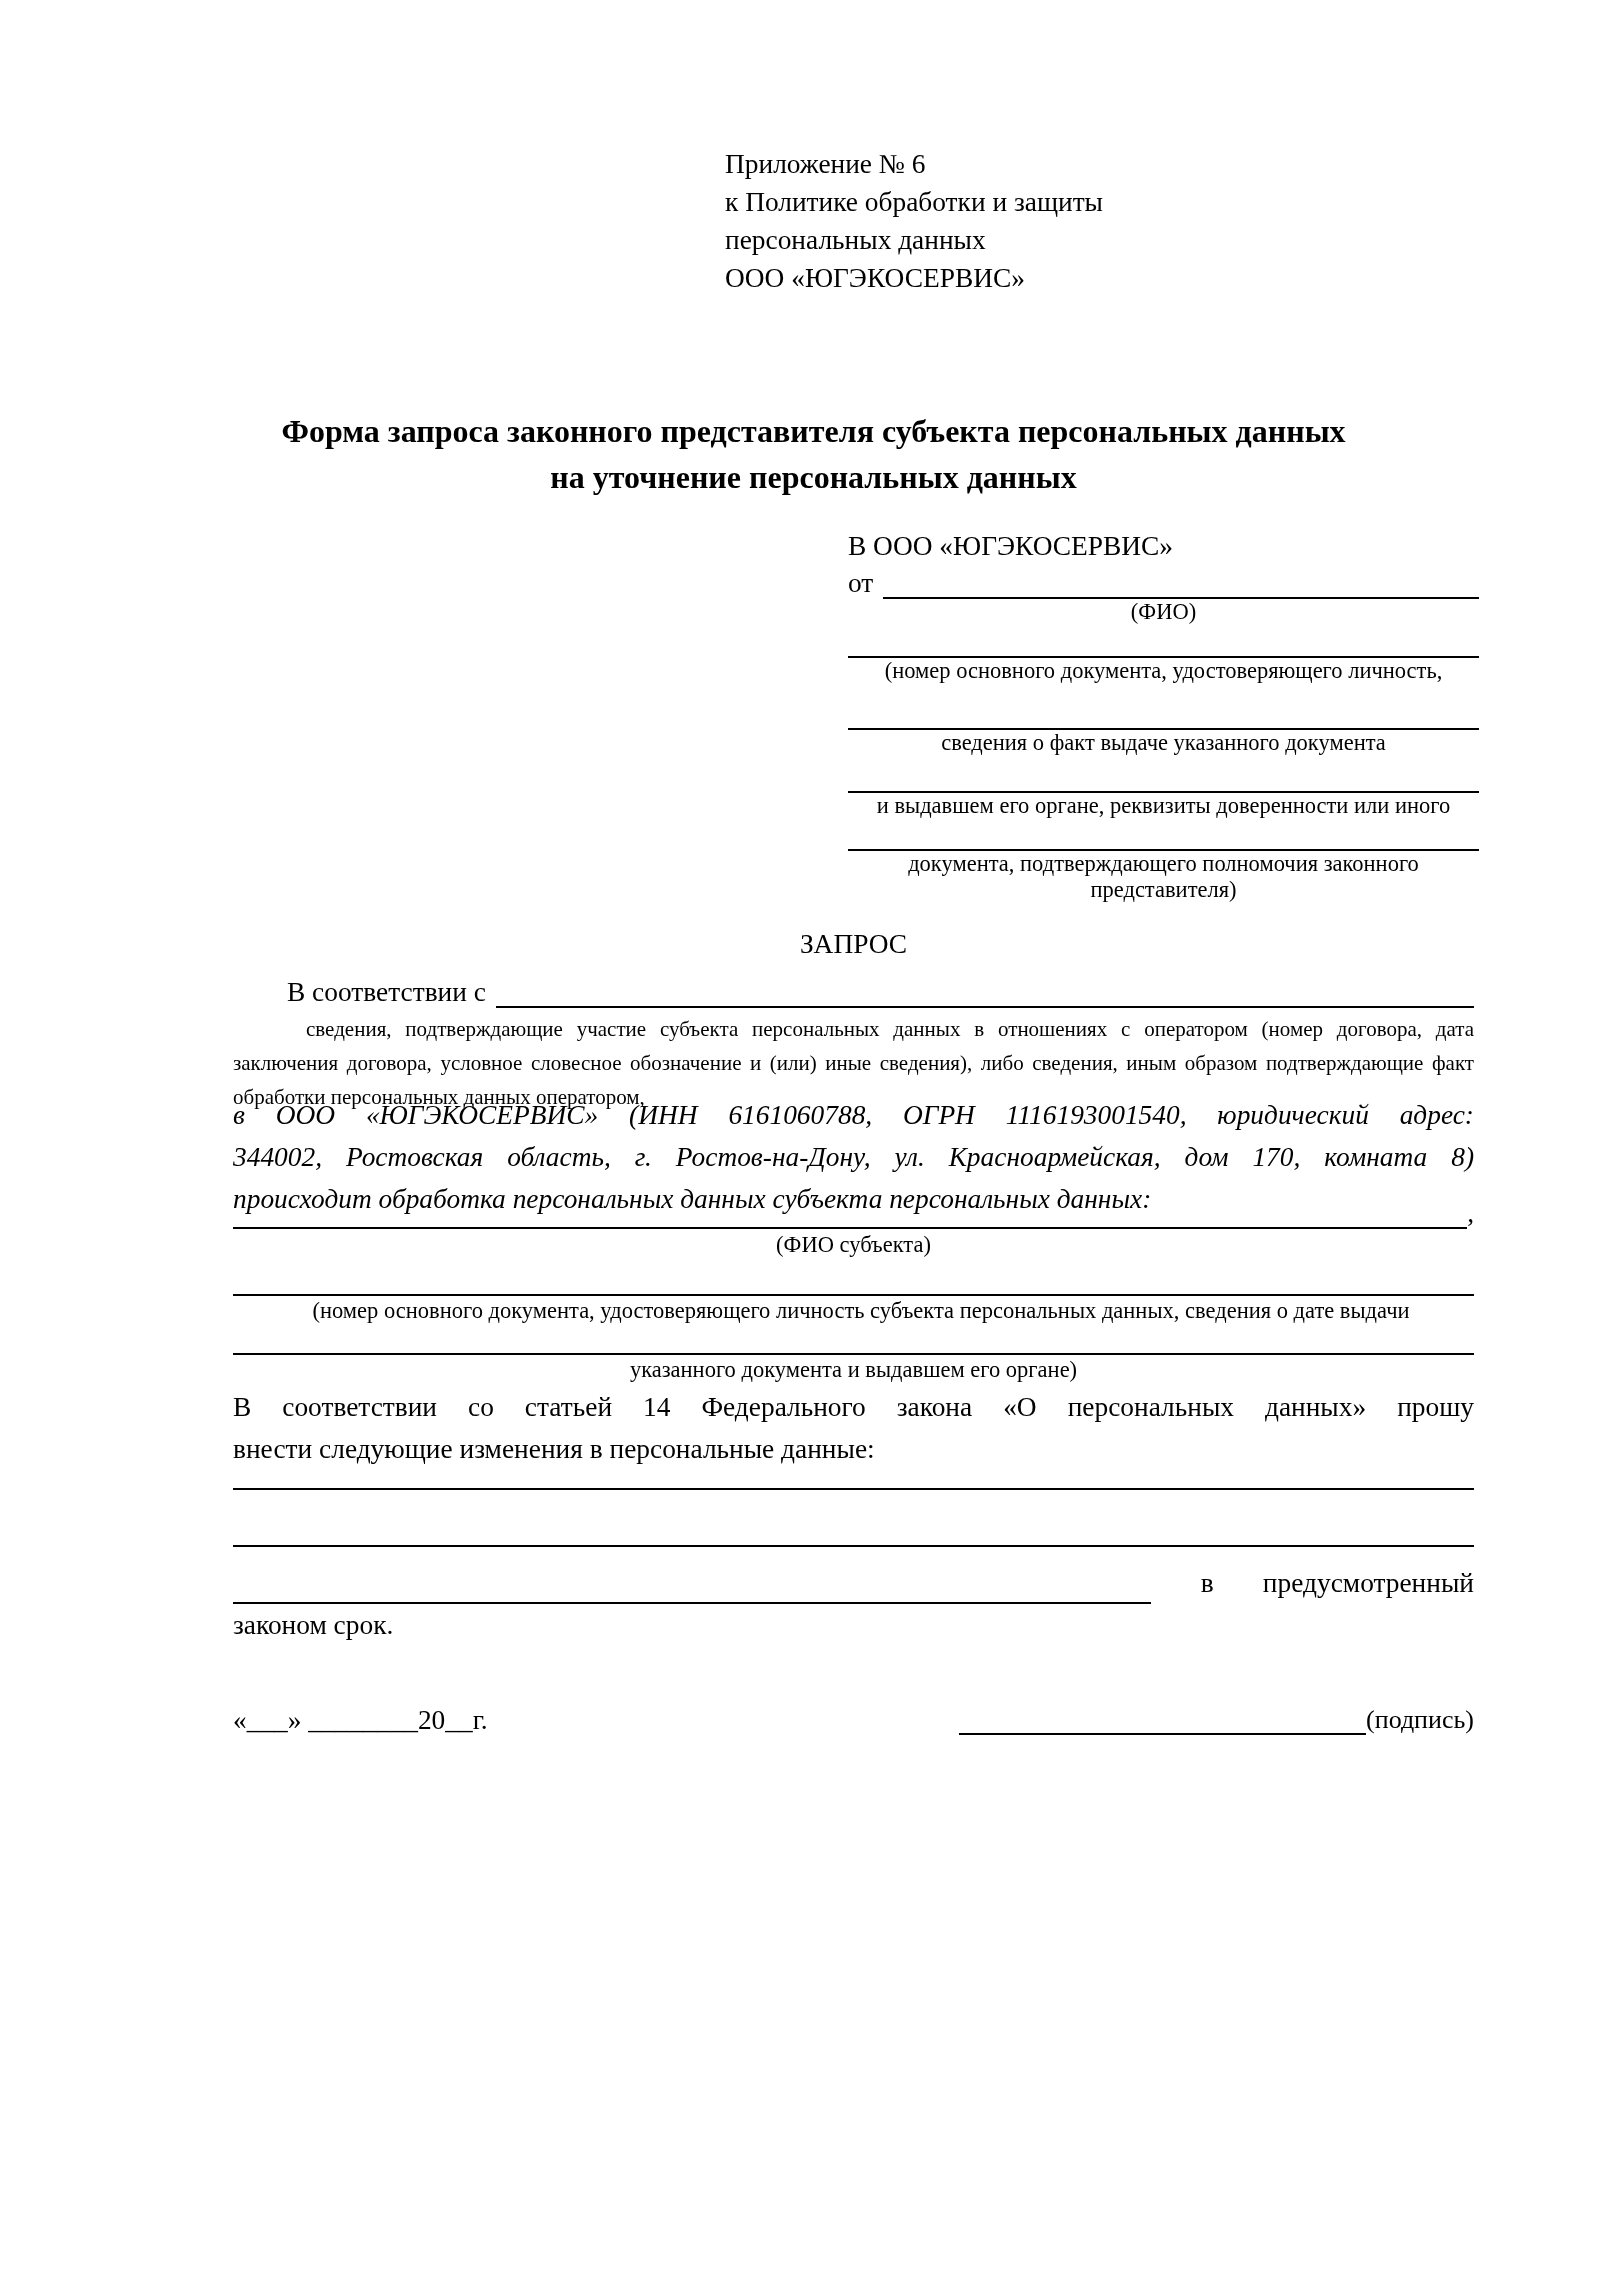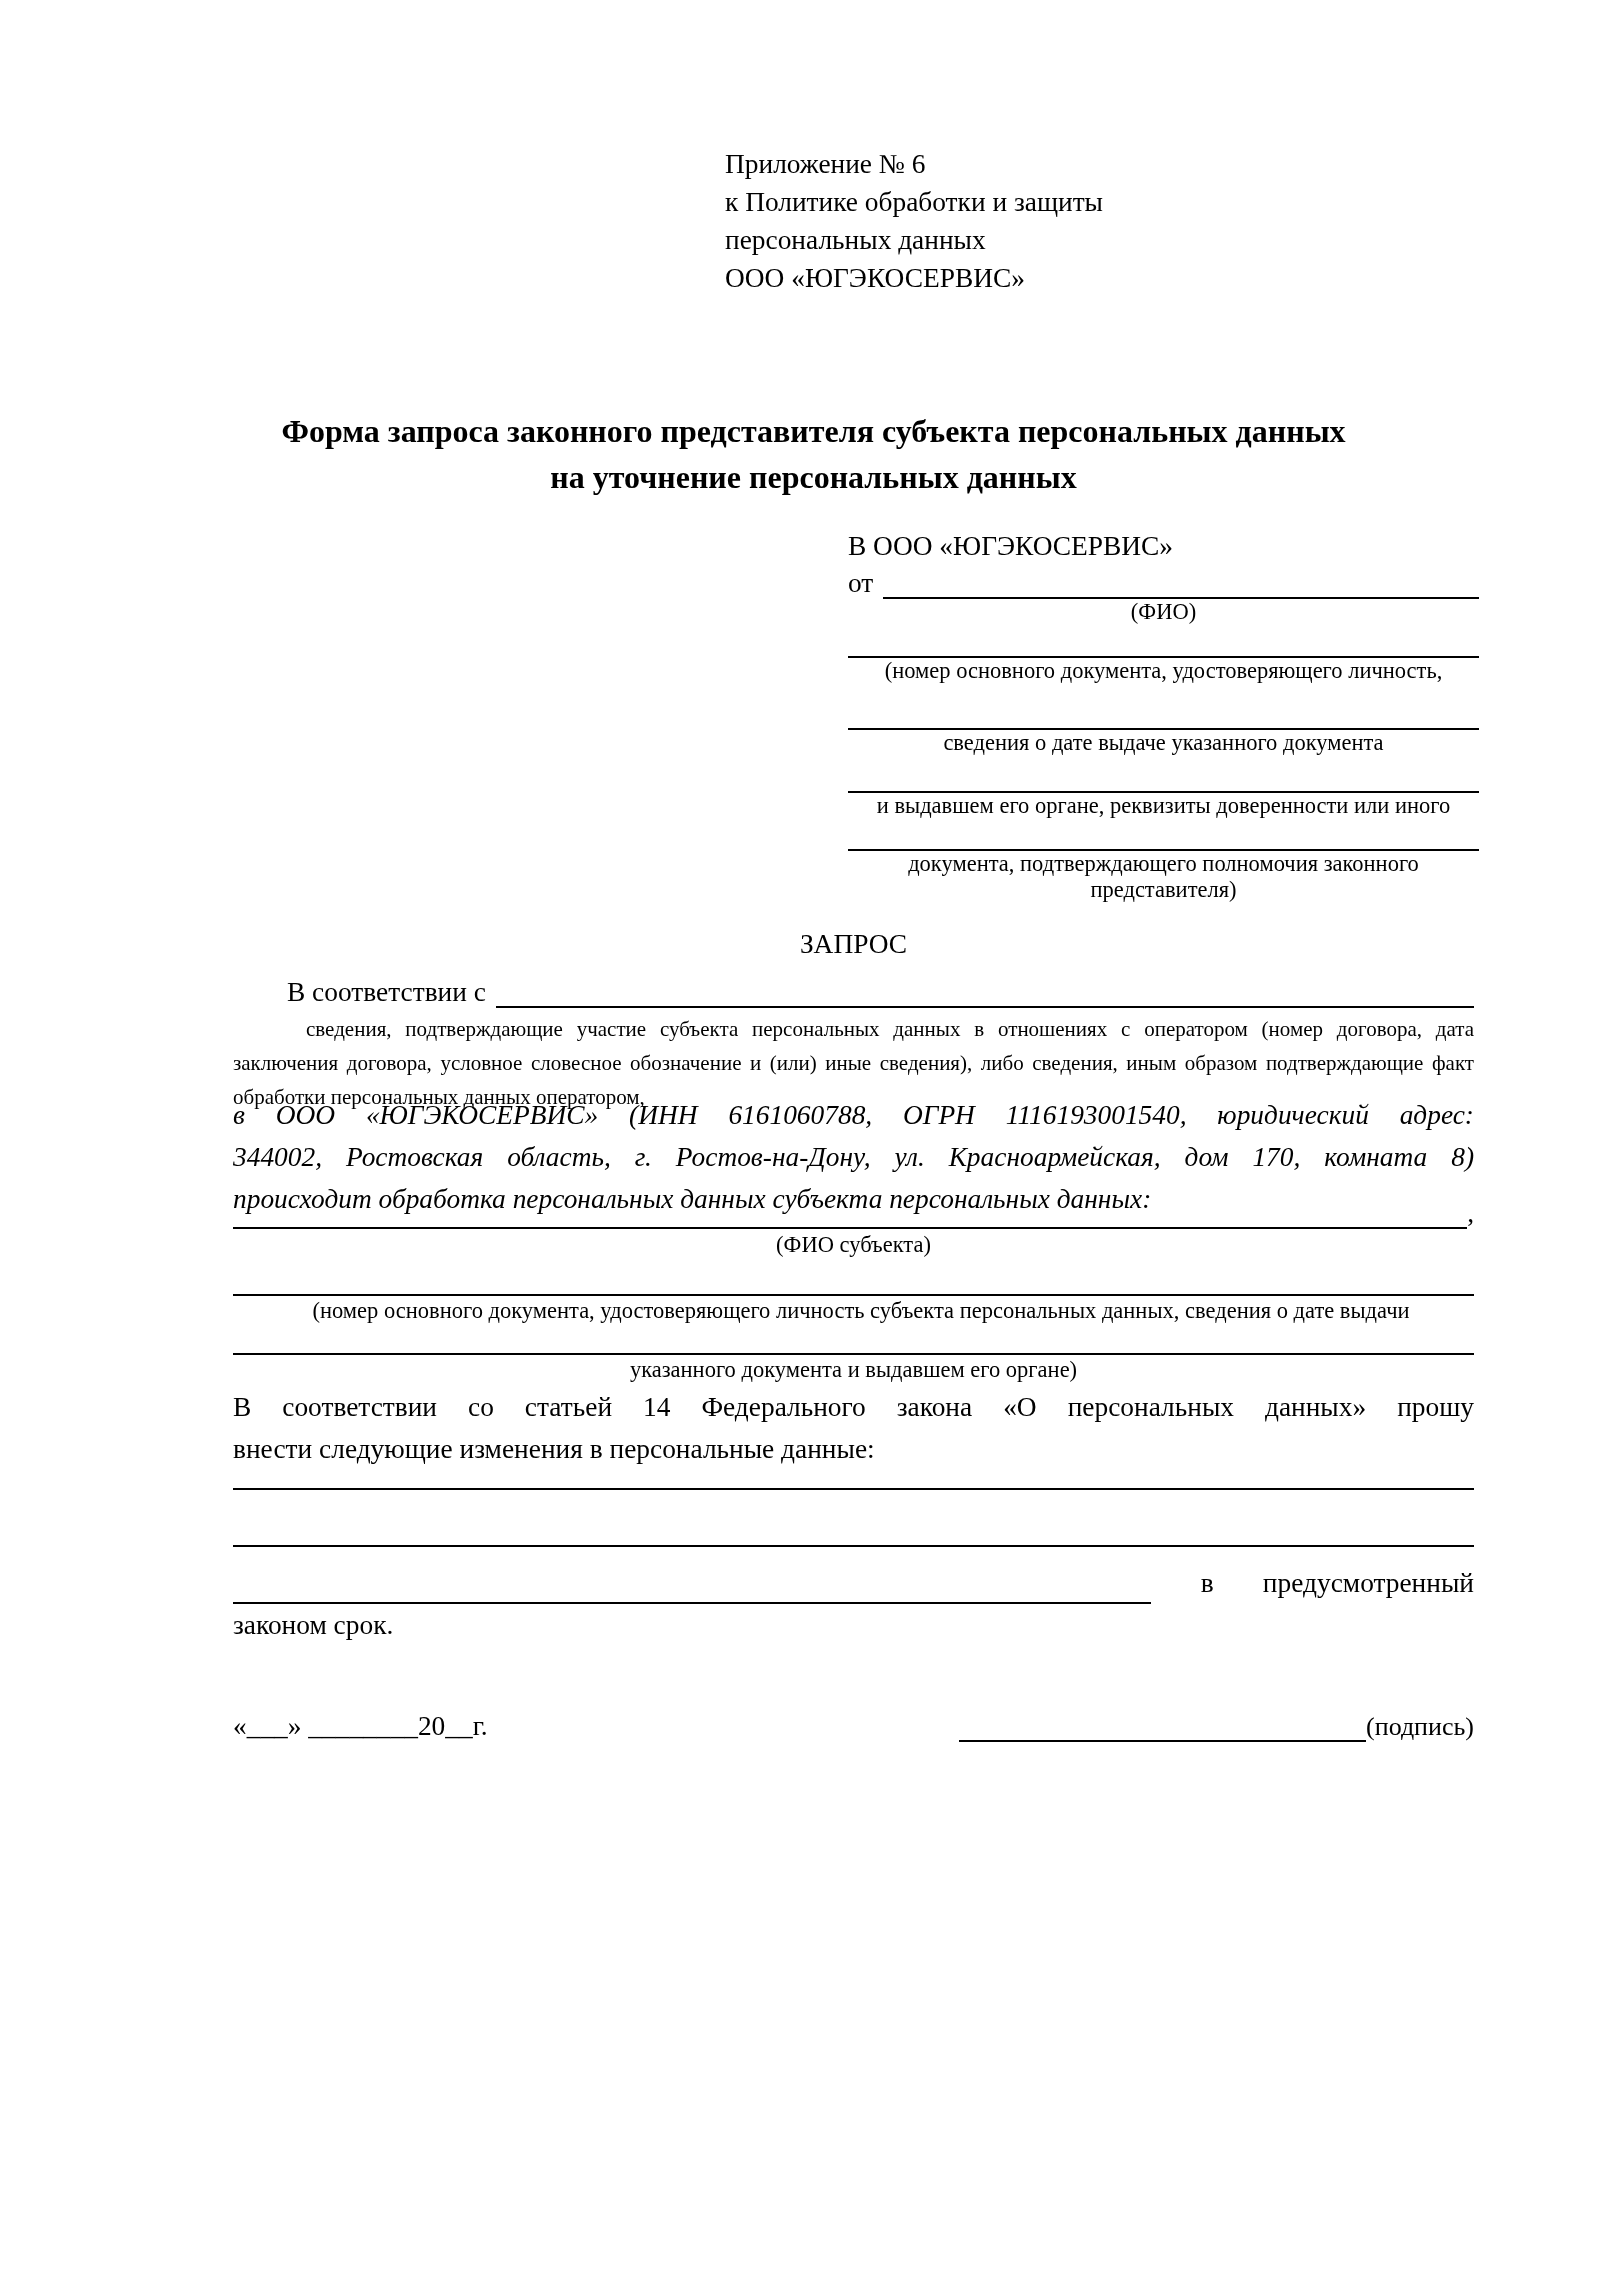--- a/index.html
+++ b/index.html
@@ -56,21 +56,21 @@
   .blankline { position:absolute; left:233px; right:147px; height:0;
                border-bottom:2px solid #000; }
   .b1 { top:1488px; } .b2 { top:1545px; }
 
   .reply { position:absolute; left:233px; right:147px; top:1562px; line-height:42px; }
   .jl.rline1 { text-indent:97px; }
   .reply2 { display:flex; align-items:flex-end; justify-content:space-between; height:42px; }
   .addr-blank { width:74%; }
 
   .footer { position:absolute; left:233px; right:147px; top:1705px;
-            display:flex; justify-content:space-between; align-items:center; height:43px; }
+            display:flex; justify-content:space-between; align-items:flex-start; height:43px; }
   .sig { display:flex; align-items:flex-end; }
   .sigline { width:407px; }
   .sig-cap { font-size:26px; }
 </style>
 </head>
 <body>
 
 <div class="page">
 
   <div class="annex">
@@ -90,21 +90,21 @@
     <div class="addr-from">
       <span>от</span>
       <span class="fl grow"></span>
     </div>
     <div class="cap">(ФИО)</div>
 
     <div class="frow r1"></div>
     <div class="cap">(номер основного документа, удостоверяющего личность,</div>
 
     <div class="frow r2"></div>
-    <div class="cap">сведения о дате выдаче указанного документа</div>
+    <div class="cap">сведения о факт выдаче указанного документа</div>
 
     <div class="frow r3"></div>
     <div class="cap">и выдавшем его органе, реквизиты доверенности или иного</div>
 
     <div class="frow r4"></div>
     <div class="cap">документа, подтверждающего полномочия законного представителя)</div>
   </div>
 
   <div class="zapros">ЗАПРОС</div>
 

